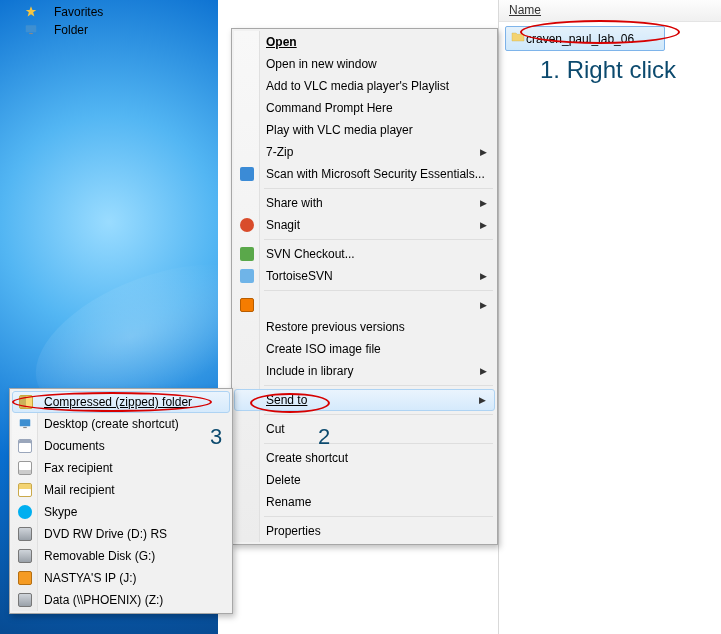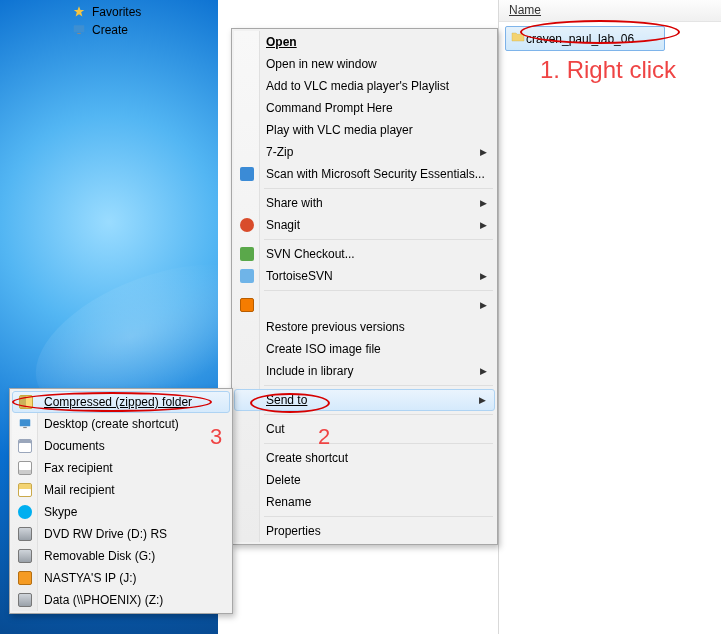--- a/index.html
+++ b/index.html
@@ -37,23 +37,22 @@
   }
   .nav-band {
     position: absolute;
     left: 218px; top: 0; width: 280px; height: 30px;
     background: #fff;
   }
   .nav-item {
     position: absolute;
     left: 0;
     padding: 3px 6px 3px 24px;
-    display: flex; align-items: flex-end; gap: 6px;
+    display: flex; align-items: flex-end; gap: 16px;
     color: #000;
-    margin-left: 48px;
   }
   .nav-favorites { top: 2px; }
   .nav-desktop   { top: 20px; }
   .star-svg { color: #f5c542; }
   .monitor-svg { color: #2b7dc7; }
 
   
   .file-pane {
     position: absolute;
     left: 498px; top: 0; right: 0; bottom: 0;
@@ -76,21 +75,21 @@
     display: flex; align-items: center; 
     padding: 2px 30px 2px 4px;
     background: linear-gradient(#e4f1fb,#cfe8fb);
     border: 1px solid #7eb4ea;
     border-radius: 2px;
   }
   .folder-ic { width:16px; height:16px; }
   .folder-ic path { fill:#f3d372; stroke:#c7a93c; stroke-width:.5; }
 
   
-  .anno { position: absolute; color: #ef4444; font-family: Arial, sans-serif; font-size: 24px;}
+  .anno { position: absolute; color: #0c4a6e; font-family: Arial, sans-serif; font-size: 24px;}
   .anno1 { left: 540px; top: 56px; }
   .anno2 { left: 318px; top: 424px; font-size: 22px;}
   .anno3 { left: 210px; top: 424px; font-size: 22px;}
   .oval { position: absolute; border: 2px solid #d60000; border-radius: 50%; pointer-events: none; }
   .oval-file   { left: 520px; top: 20px; width: 160px; height: 24px; }
   .oval-sendto { left: 250px; top: 393px; width: 80px; height: 20px; }
   .oval-zip    { left: 12px;  top: 392px; width: 200px; height: 20px; }
 
   
   .ctx {
@@ -173,21 +172,21 @@
   </span>
   <span>Favorites</span>
 </div>
 <div class="nav-item nav-desktop">
   <span class="fav-icon monitor-svg">
     <svg viewBox="0 0 24 24" width="14" height="14">
         <rect x="3" y="4" width="18" height="12" rx="1" fill="#3e8fd1"></rect>
         <rect x="9" y="17" width="6" height="2" fill="#888"></rect>
       </svg>
   </span>
-  <span>Create</span>
+  <span>Folder</span>
 </div>
 
 <div class="file-pane">
   <div class="col-header">
     <span>Name</span>
   </div>
   <div class="file-item">
     <span class="ic">
       <svg class="folder-ic" viewBox="0 0 24 24">
           <path d="M3 6h6l2 2h10v10H3z"></path>

